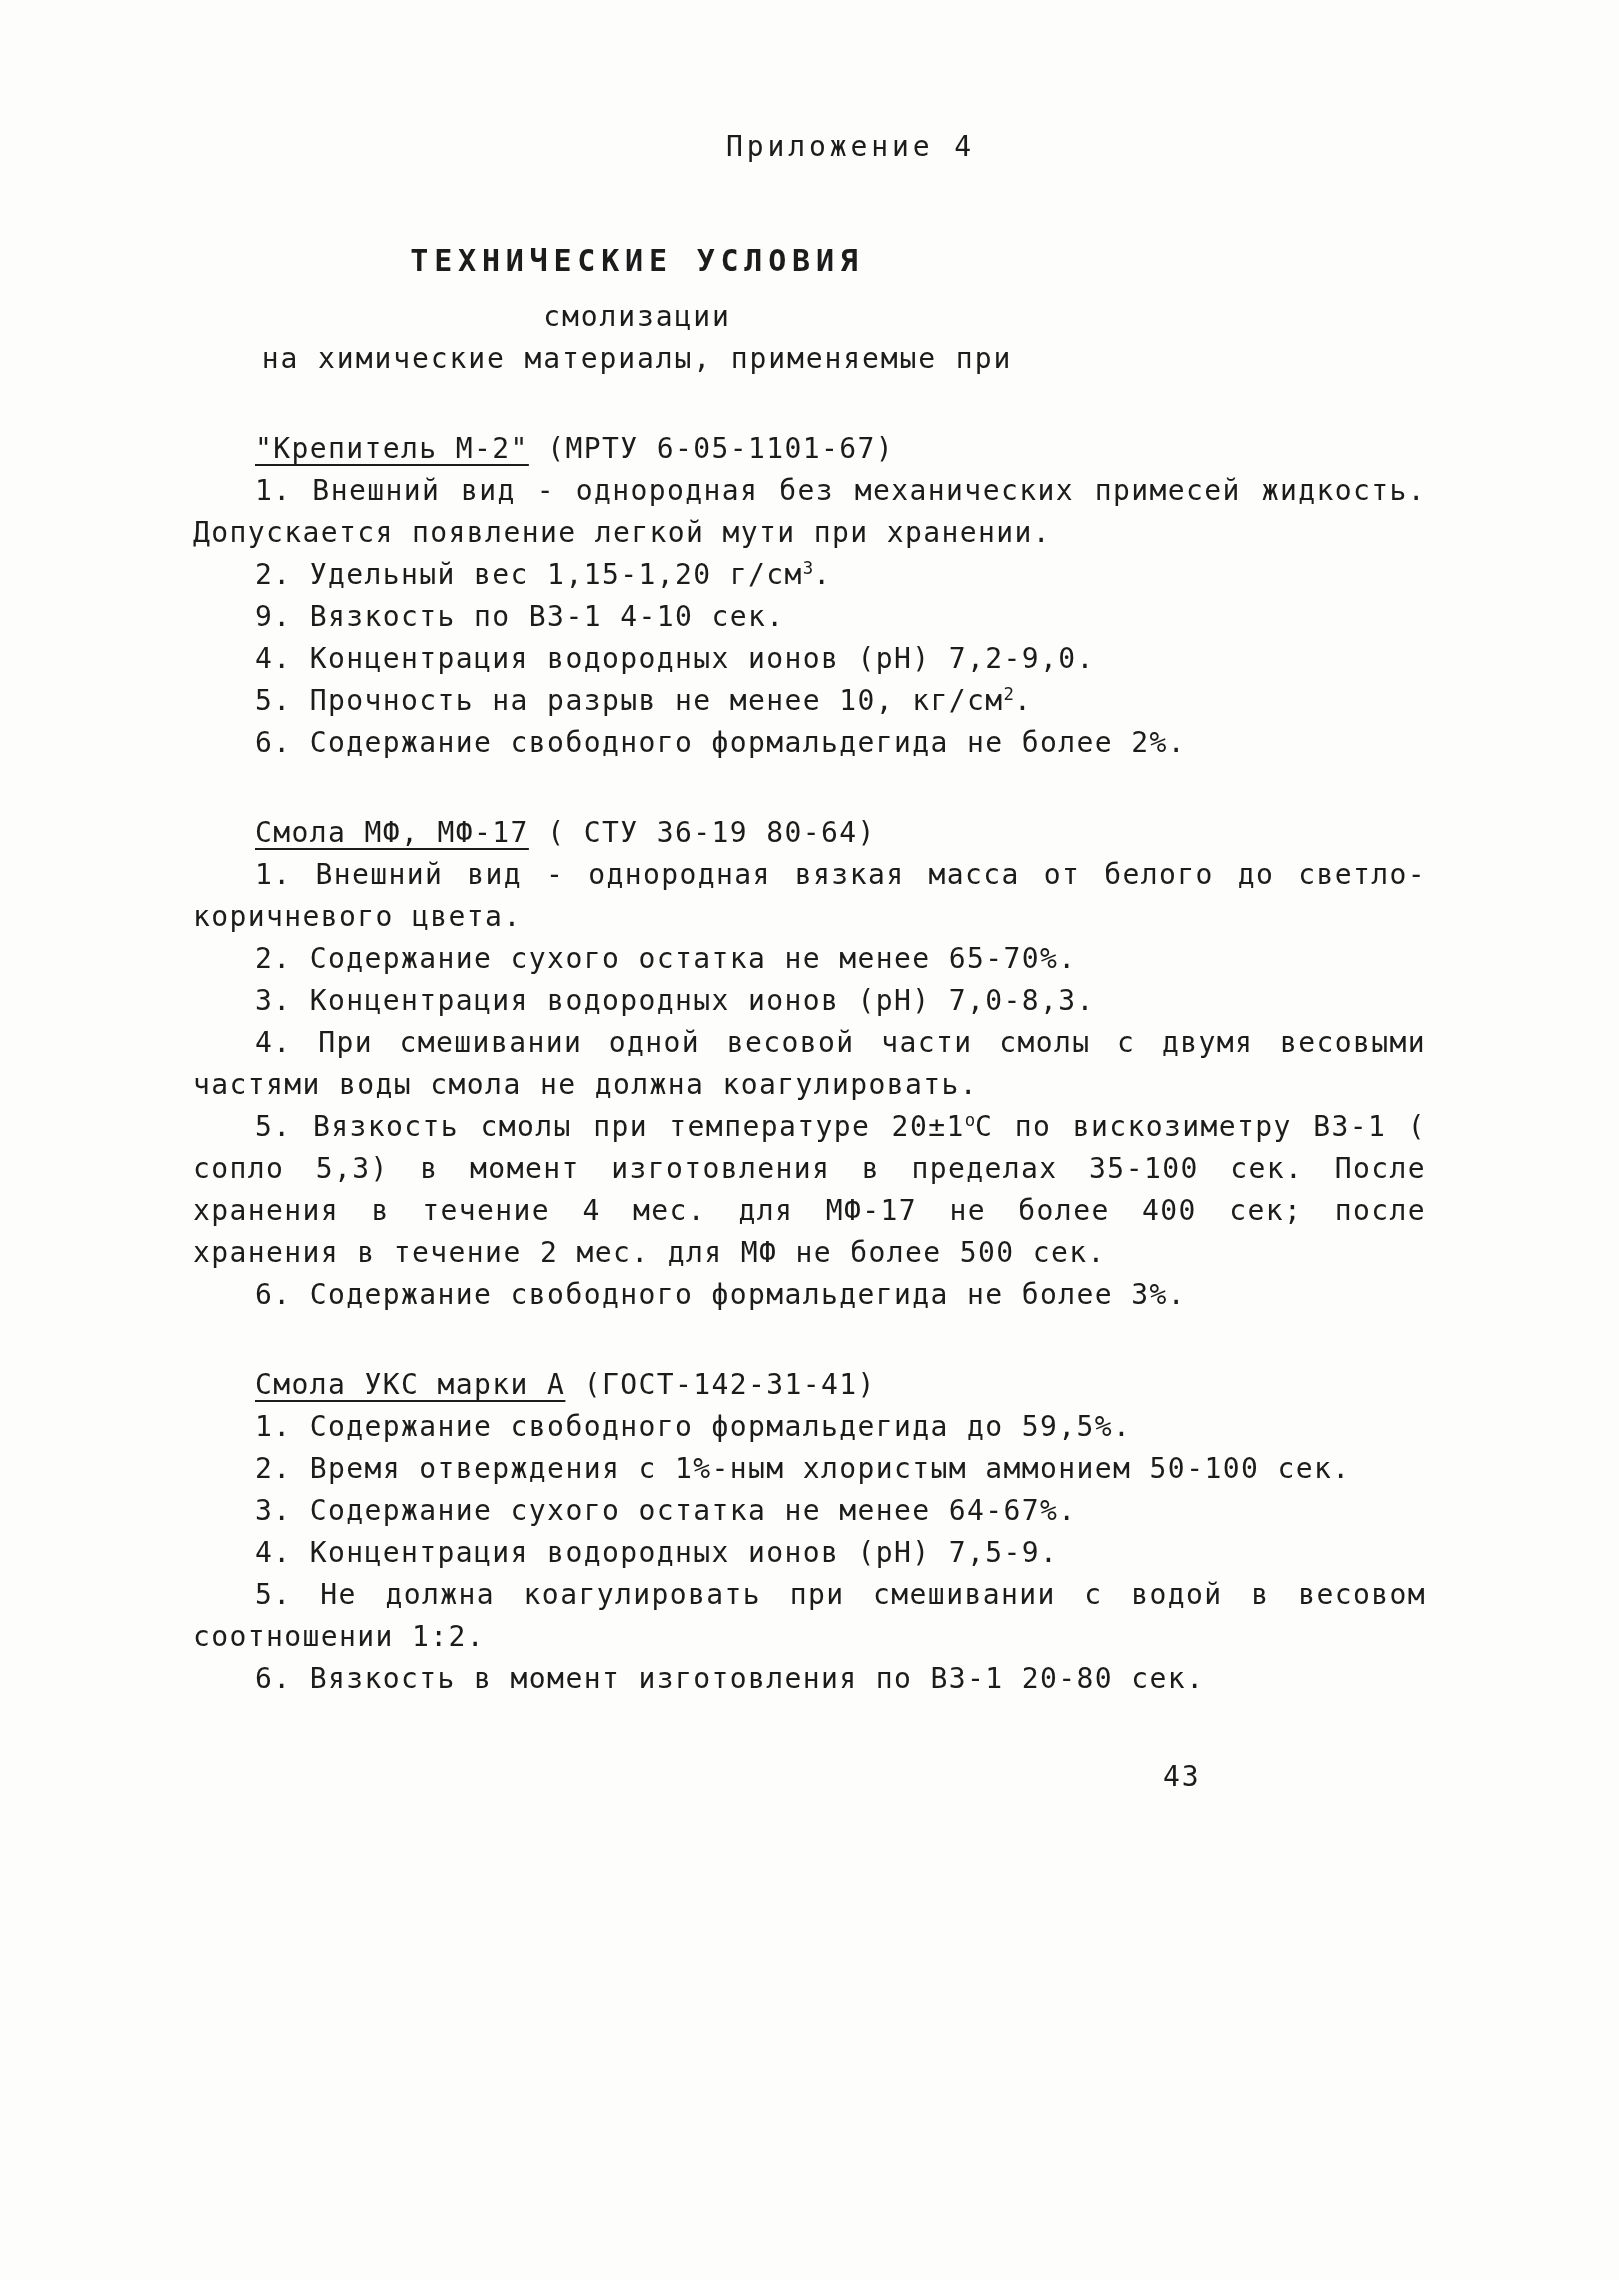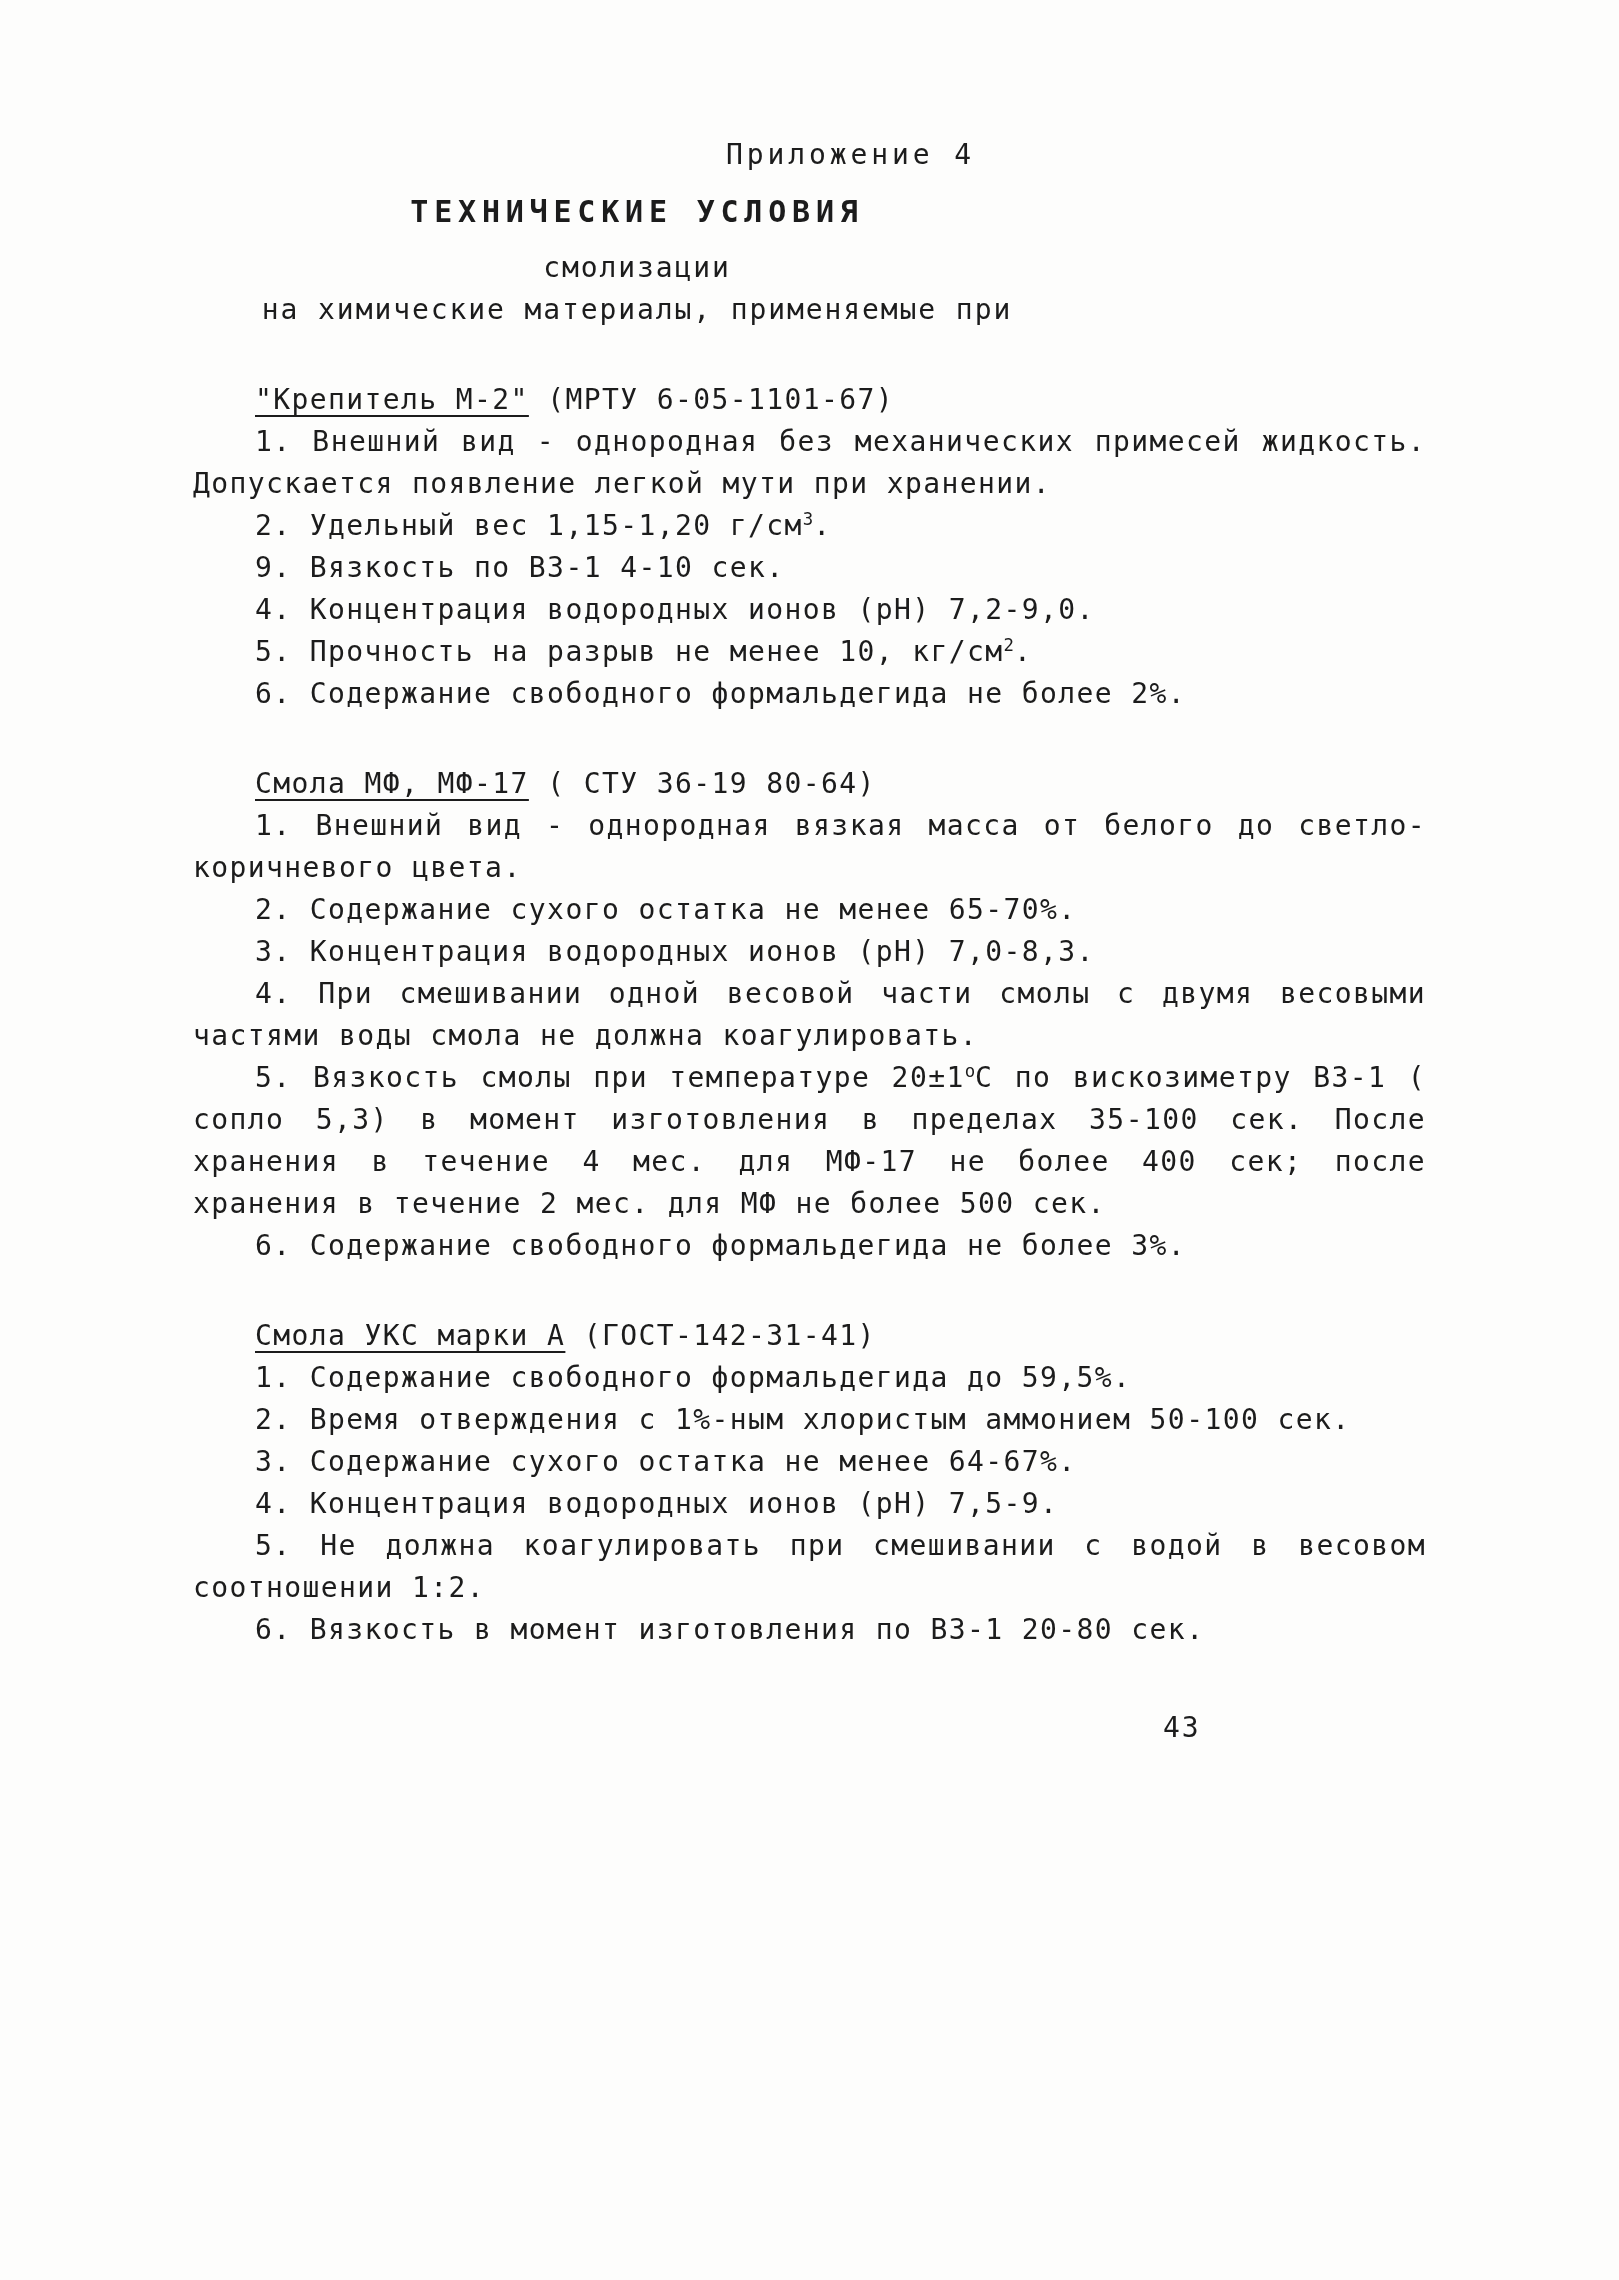--- a/index.html
+++ b/index.html
@@ -16,28 +16,28 @@
     box-sizing: border-box;
     padding: 145px 193px 0 193px;
     color: #1c1c1c;
     font-family: "DejaVu Sans Mono", "Liberation Mono", monospace;
     font-size: 28px;
     line-height: 42px;
     letter-spacing: 1.4px;
   }
   .appendix {
     position: absolute;
-    top: 134px;
+    top: 126px;
     left: 726px;
     letter-spacing: 3.9px;
     white-space: nowrap;
   }
   .title-block {
     width: 888px;
-    margin-top: 46px;
+    margin-top: 95px;
     text-align: center;
   }
   .doc-title {
     margin: 0;
     font-size: 30px;
     font-weight: bold;
     letter-spacing: 5.8px;
     white-space: nowrap;
   }
   .subtitle {

